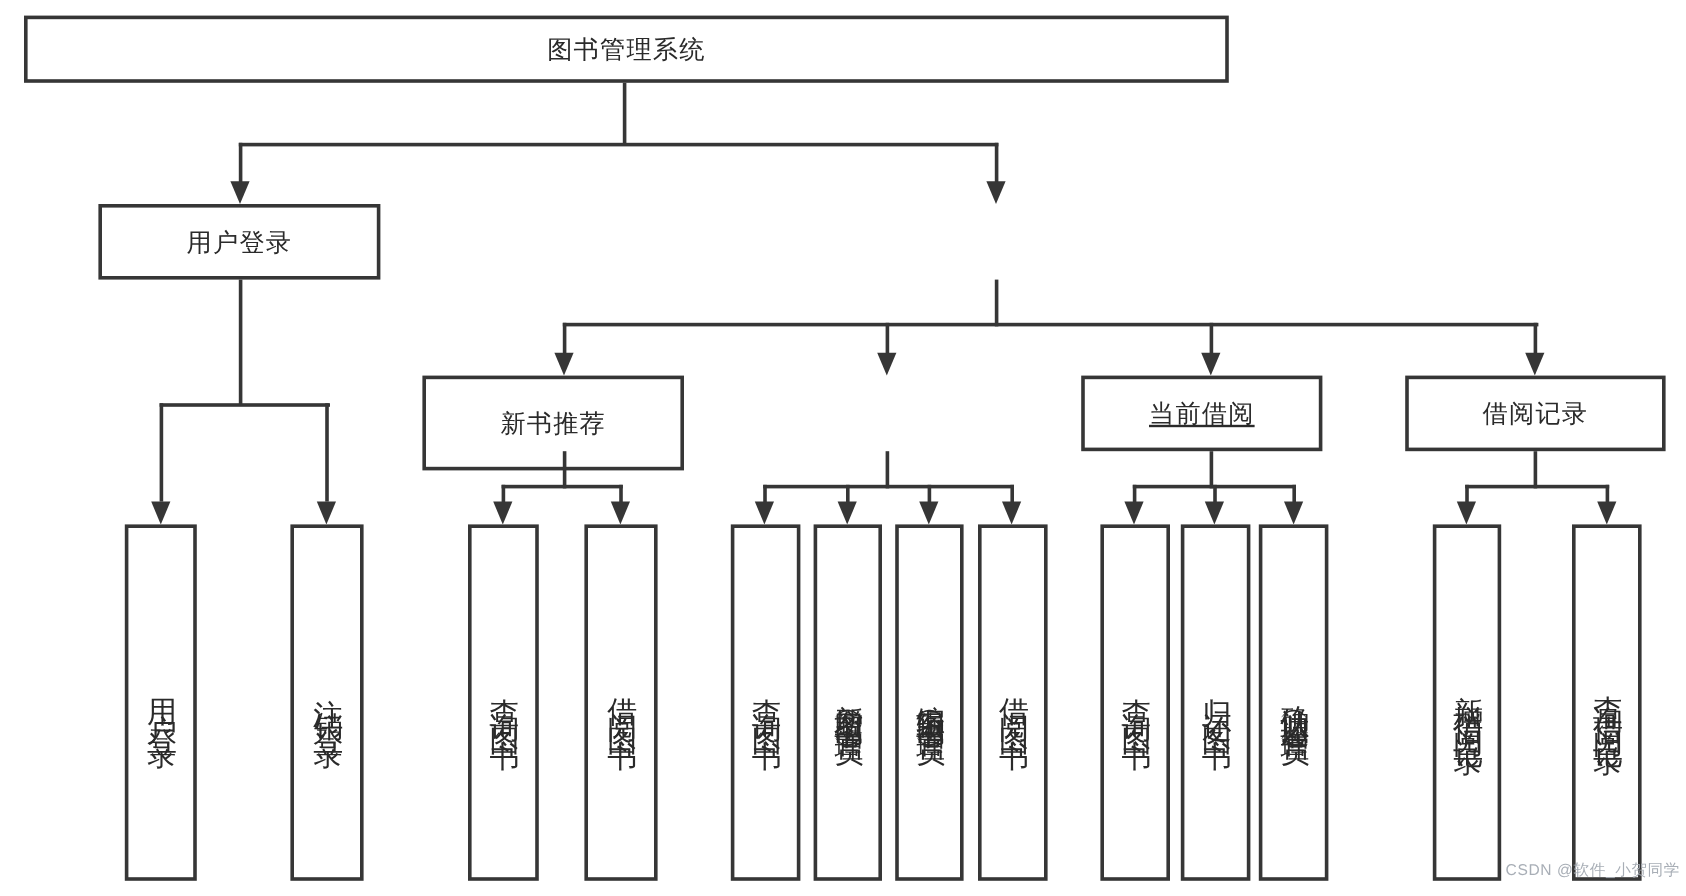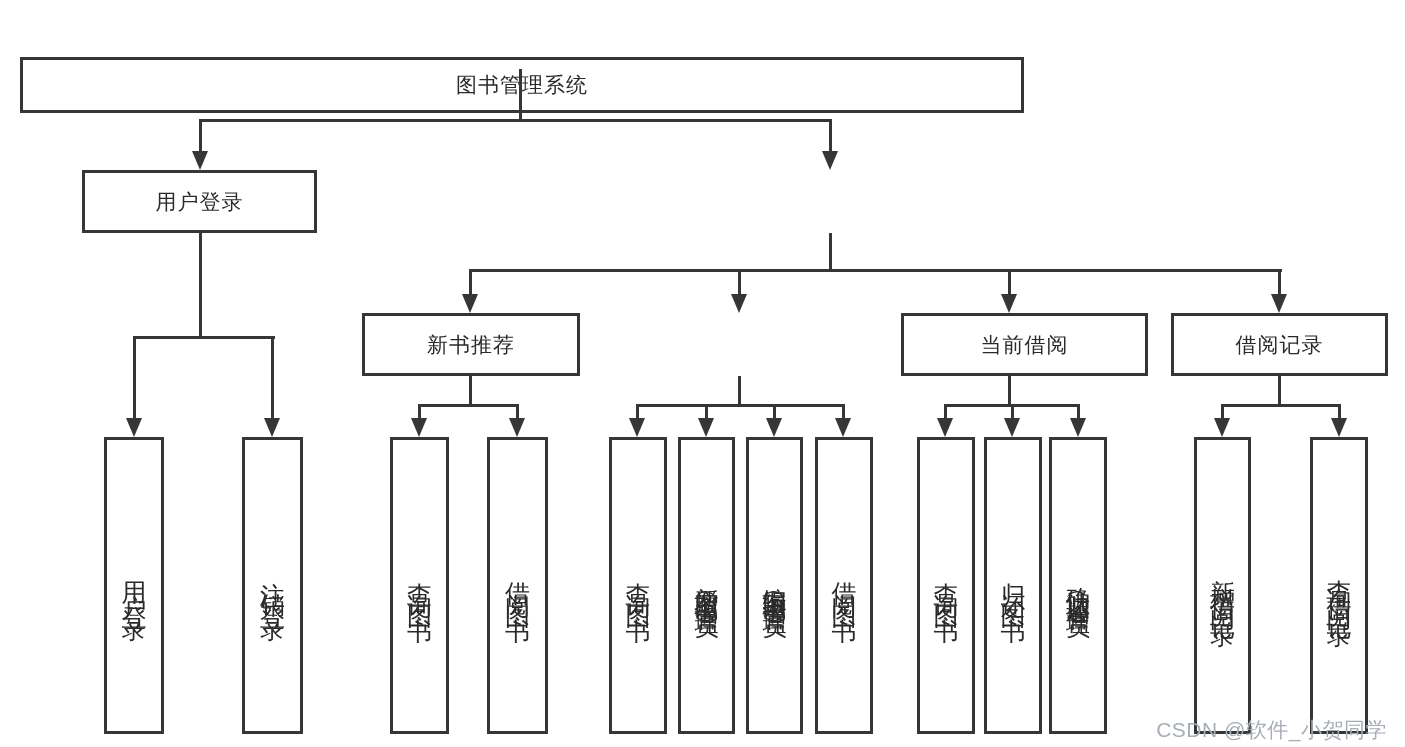--- a/index.html
+++ b/index.html
@@ -30,30 +30,30 @@
   .v-long{letter-spacing:4px;font-size:24px;}
   .hline,.vline{position:absolute;background:var(--line);}
   .hline{height:3px;}
   .vline{width:3px;}
   .arrow{
     position:absolute;width:0;height:0;
     border-left:8px solid transparent;border-right:8px solid transparent;
     border-top:19px solid var(--line);
   }
   .watermark{
-    position:absolute;top:716px;right:18px;z-index:5;
-    font-size:21px;color:var(--watermark);letter-spacing:0.5px;
+    position:absolute;top:716px;right:5px;z-index:5;
+    font-size:13px;color:var(--watermark);letter-spacing:0.5px;
   }
 </style>
 </head>
 <body>
 
 <div class="canvas">
 
-  <div class="node" style="left:20px;top:13px;width:1004px;height:56px;margin-top:44px;">
+  <div class="node" style="left:20px;top:13px;width:1004px;height:56px;">
     <span>图书管理系统</span>
   </div>
 
   <div class="vline" style="left:519px;top:69px;height:51px;"></div>
   <div class="hline" style="left:199px;top:119px;width:633px;"></div>
   <div class="vline" style="left:199px;top:119px;height:33px;"></div>
   <div class="arrow" style="left:192px;top:151px;"></div>
   <div class="vline" style="left:829px;top:119px;height:33px;"></div>
   <div class="arrow" style="left:822px;top:151px;"></div>
 
@@ -72,24 +72,24 @@
   <div class="hline" style="left:469px;top:269px;width:813px;"></div>
   <div class="vline" style="left:469px;top:269px;height:27px;"></div>
   <div class="arrow" style="left:462px;top:294px;"></div>
   <div class="vline" style="left:738px;top:269px;height:27px;"></div>
   <div class="arrow" style="left:731px;top:294px;"></div>
   <div class="vline" style="left:1008px;top:269px;height:27px;"></div>
   <div class="arrow" style="left:1001px;top:294px;"></div>
   <div class="vline" style="left:1278px;top:269px;height:27px;"></div>
   <div class="arrow" style="left:1271px;top:294px;"></div>
 
-  <div class="node" style="left:362px;top:313px;width:218px;height:63px;">
+  <div class="node" style="left:352px;top:313px;width:218px;height:79px;">
     <span>新书推荐</span>
   </div>
-  <div class="node" style="left:901px;top:313px;width:247px;height:63px;">
+  <div class="node" style="left:901px;top:313px;width:201px;height:63px;text-decoration:underline;">
     <span>当前借阅</span>
   </div>
   <div class="node" style="left:1171px;top:313px;width:217px;height:63px;">
     <span>借阅记录</span>
   </div>
 
   <div class="vline" style="left:469px;top:376px;height:31px;"></div>
   <div class="hline" style="left:418px;top:404px;width:101px;"></div>
   <div class="vline" style="left:418px;top:404px;height:15px;"></div>
   <div class="arrow" style="left:411px;top:418px;"></div>

